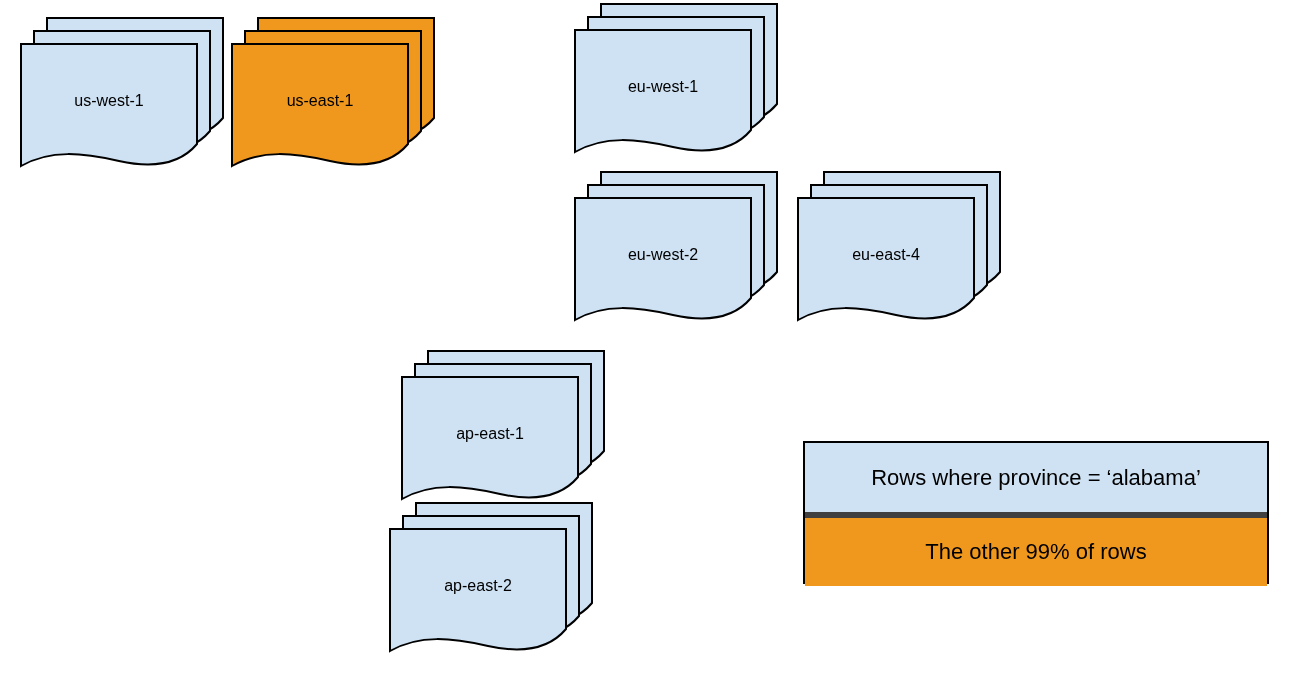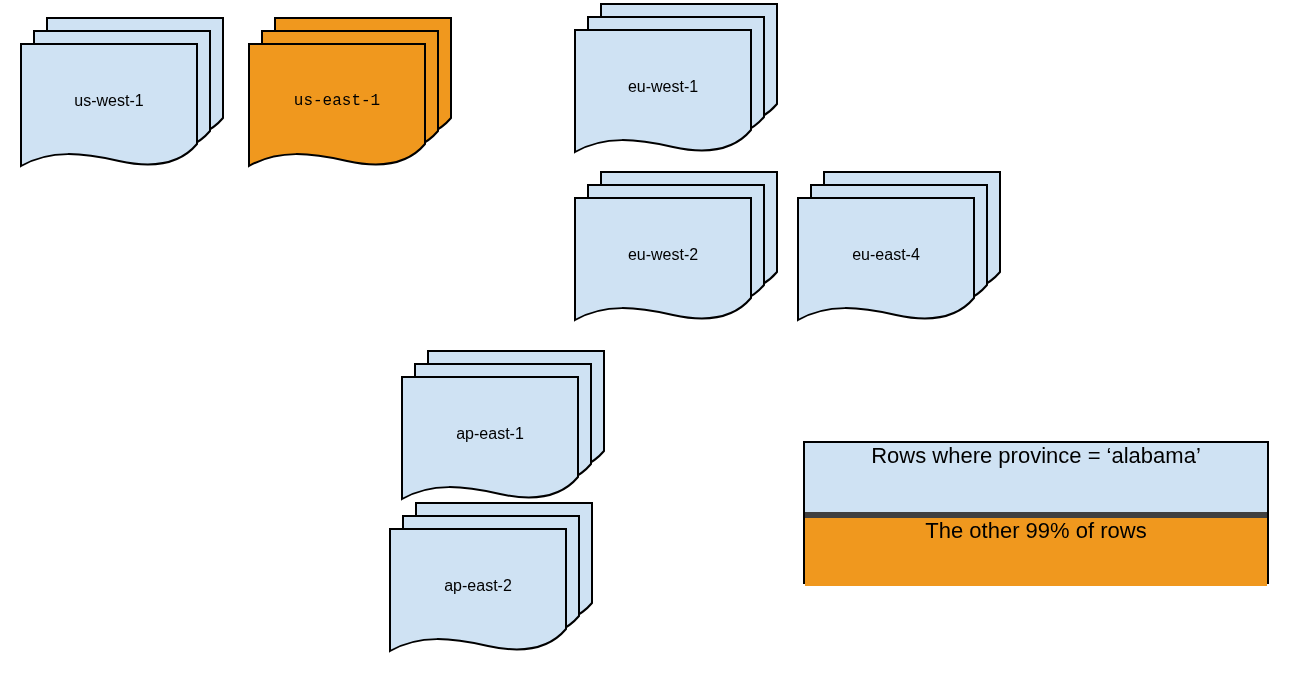--- a/index.html
+++ b/index.html
@@ -12,21 +12,21 @@
   .stack svg{position:absolute;left:0;top:0;overflow:visible;}
   .sheet{fill:var(--fill);stroke:#000;stroke-width:2;stroke-linejoin:miter;}
   .stack-label{position:absolute;left:3px;top:29px;width:176px;height:100px;
        box-sizing:border-box;display:flex;align-items:center;justify-content:center;
        padding-top:14px;font-size:16px;line-height:1;white-space:nowrap;}
 
   
   .legend{position:absolute;left:803px;top:441px;width:462px;height:139px;
        border:2px solid #000;box-sizing:content-box;}
   .legend-row{--fill:#CFE2F3;background:var(--fill);height:69px;
-       display:flex;align-items:flex-start;justify-content:center;
+       display:flex;align-items:center;justify-content:center;
        font-size:22px;white-space:nowrap;}
   .legend-row + .legend-row{border-top:6px solid #404040;height:68px;}
 </style>
 </head>
 <body>
 
 <svg width="0" height="0" style="position:absolute" aria-hidden="true">
   <defs>
     <path id="doc-sheet-path" d="M0 0 H176 V100 C160 119 134 125 98 117 C62 109 30 105 0 122 Z"></path>
   </defs>
@@ -36,21 +36,21 @@
 
   <div class="stack" style="left: 18px; top: 15px; --fill: #CFE2F3;">
     <svg width="208" height="156" viewBox="0 0 208 156">
       <use href="#doc-sheet-path" class="sheet" transform="translate(29,3)"></use>
       <use href="#doc-sheet-path" class="sheet" transform="translate(16,16)"></use>
       <use href="#doc-sheet-path" class="sheet" transform="translate(3,29)"></use>
     </svg>
     <span class="stack-label">us-west-1</span>
   </div>
 
-  <div class="stack" style="left: 246px; top: 15px; font-family: Liberation Mono, monospace; --fill: #F0981E;">
+  <div class="stack" style="left: 229px; top: 15px; --fill: #F0981E;">
     <svg width="208" height="156" viewBox="0 0 208 156">
       <use href="#doc-sheet-path" class="sheet" transform="translate(29,3)"></use>
       <use href="#doc-sheet-path" class="sheet" transform="translate(16,16)"></use>
       <use href="#doc-sheet-path" class="sheet" transform="translate(3,29)"></use>
     </svg>
     <span class="stack-label">us-east-1</span>
   </div>
 
   <div class="stack" style="left: 572px; top: 1px; --fill: #CFE2F3;">
     <svg width="208" height="156" viewBox="0 0 208 156">

